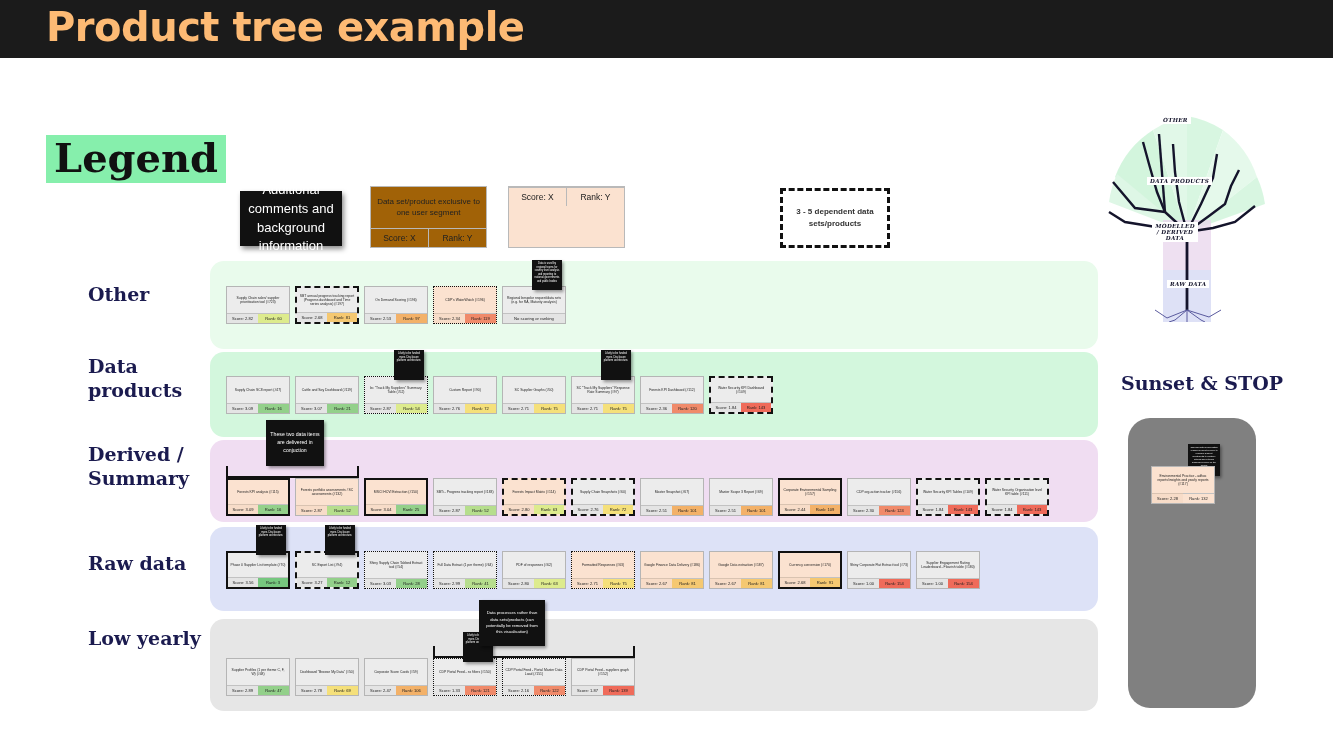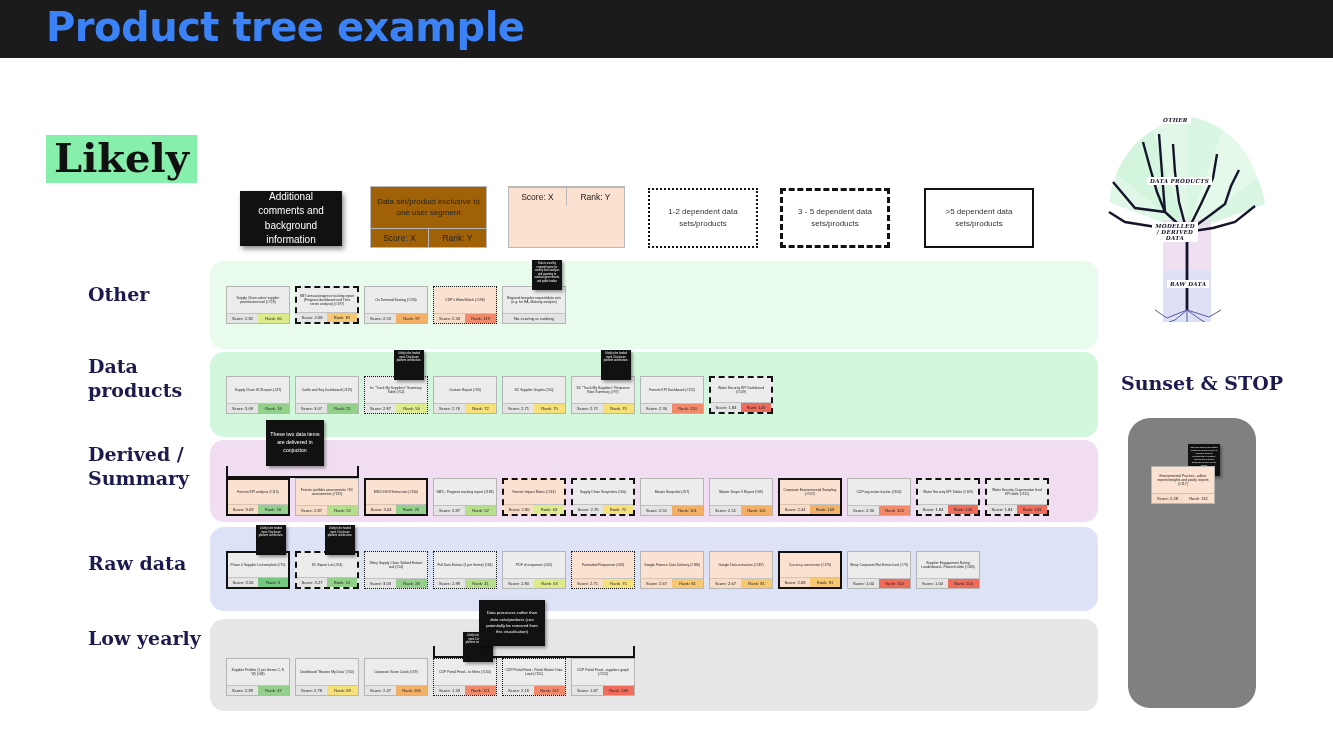--- a/index.html
+++ b/index.html
@@ -12,21 +12,21 @@
     position:relative;
   }
 
   
   #header {
     position:absolute; left:0; top:0; width:1333px; height:58px;
     background:#1b1b1b;
   }
   #header .title {
     position:absolute; left:46px; top:4px;
-    font-size:40px; font-weight:bold; color:#3b82f6;
+    font-size:40px; font-weight:bold; color:#fdba74;
     letter-spacing:-0.5px;
     font-family:"DejaVu Sans", sans-serif;
   }
 
   
   #legend { position:absolute; left:0; top:58px; width:1333px; height:200px; }
   .legend-word {
     position:absolute; left:46px; top:77px;
     background:#86efac; color:#111111;
     font-family:"DejaVu Serif", serif;
@@ -35,21 +35,21 @@
   }
   .note-black {
     background:#111111; color:#ffffff;
     font-size:7.2px; line-height:1.45; text-align:center;
     padding:5px 6px;
     box-shadow:2px 3px 5px rgba(0,0,0,0.45);
   }
   #legend-note {
     position:absolute; left:240px; top:133px; width:102px; height:55px;
     display:flex; align-items:center; justify-content:center;
-    font-size:10px;
+    font-size:13px;
   }
   .legend-card {
     position:absolute; width:117px; height:62px;
     border:1px solid #b9b9b9; display:flex; flex-direction:column;
   }
   .legend-card .lc-title {
     flex:1; display:flex; align-items:center; justify-content:center;
     text-align:center; font-size:8px; color:#222; padding:3px 5px; line-height:1.3;
   }
   .legend-card .lc-foot { display:flex; height:19px; border-top:1px solid #b9b9b9; }
@@ -60,21 +60,21 @@
   .legend-card .lc-foot div:first-child { border-right:1px solid #b9b9b9; }
   #legend-grey { left:370px; top:128px; background:#a16207; }
   #legend-peach { left:508px; top:128px; background:#fbe2d0; }
 
   .legend-dep {
     position:absolute; width:110px; height:60px; background:#fff;
     display:flex; align-items:center; justify-content:center;
     text-align:center; font-size:8px; color:#333; line-height:1.5;
   }
   #legend-dep1 { left:648px; top:130px; border:2px dotted #111; }
-  #legend-dep2 { left:780px; top:130px; border:3px dashed #111; }
+  #legend-dep2 { left:780px; top:130px; border:3px dashed #111;font-weight:bold; }
   #legend-dep3 { left:924px; top:130px; border:2px solid #111; }
 
   
   #tree { position:absolute; left:1105px; top:82px; width:165px; height:240px; }
   .tree-label {
     position:absolute; background:#ffffff; color:#14142b;
     font-family:"DejaVu Serif", serif;
     font-weight:bold; font-style:italic; letter-spacing:0.3px;
     font-size:5.6px; padding:1px 3px; text-align:center; white-space:nowrap;
   }
@@ -142,42 +142,40 @@
   }
 </style>
 </head>
 <body>
 
 <div id="header">
   <div class="title">Product tree example</div>
 </div>
 
 <div id="legend">
-  <div class="legend-word">Likely</div>
+  <div class="legend-word">Legend</div>
 
   <div id="legend-note" class="note-black">Additional comments and background information</div>
 
   <div id="legend-grey" class="legend-card">
     <div class="lc-title">Data set/product exclusive to one user segment</div>
     <div class="lc-foot">
       <div>Score: X</div>
       <div>Rank: Y</div>
     </div>
   </div>
 
   <div id="legend-peach" class="legend-card">
     <div class="lc-foot">
       <div>Score: X</div>
       <div>Rank: Y</div>
     </div>
   </div>
 
-  <div id="legend-dep1" class="legend-dep">1-2 dependent data sets/products</div>
   <div id="legend-dep2" class="legend-dep">3 - 5 dependent data sets/products</div>
-  <div id="legend-dep3" class="legend-dep">&gt;5 dependent data sets/products</div>
 </div>
 
 <div id="tree">
   <svg width="165" height="240" viewBox="0 0 165 240">
     <g opacity="0.65">
       <path d="M82 150 L10 95 A95 95 0 0 1 48 48 Z" fill="#bdf0cc"></path>
       <path d="M82 150 L48 48 A95 95 0 0 1 82 34 Z" fill="#d2f5dc"></path>
       <path d="M82 150 L82 34 A95 95 0 0 1 118 48 Z" fill="#c4f2d2"></path>
       <path d="M82 150 L118 48 A95 95 0 0 1 152 95 Z" fill="#d8f7e1"></path>
       <path d="M82 150 L4 120 A98 98 0 0 1 12 92 Z" fill="#cdf3d9"></path>

